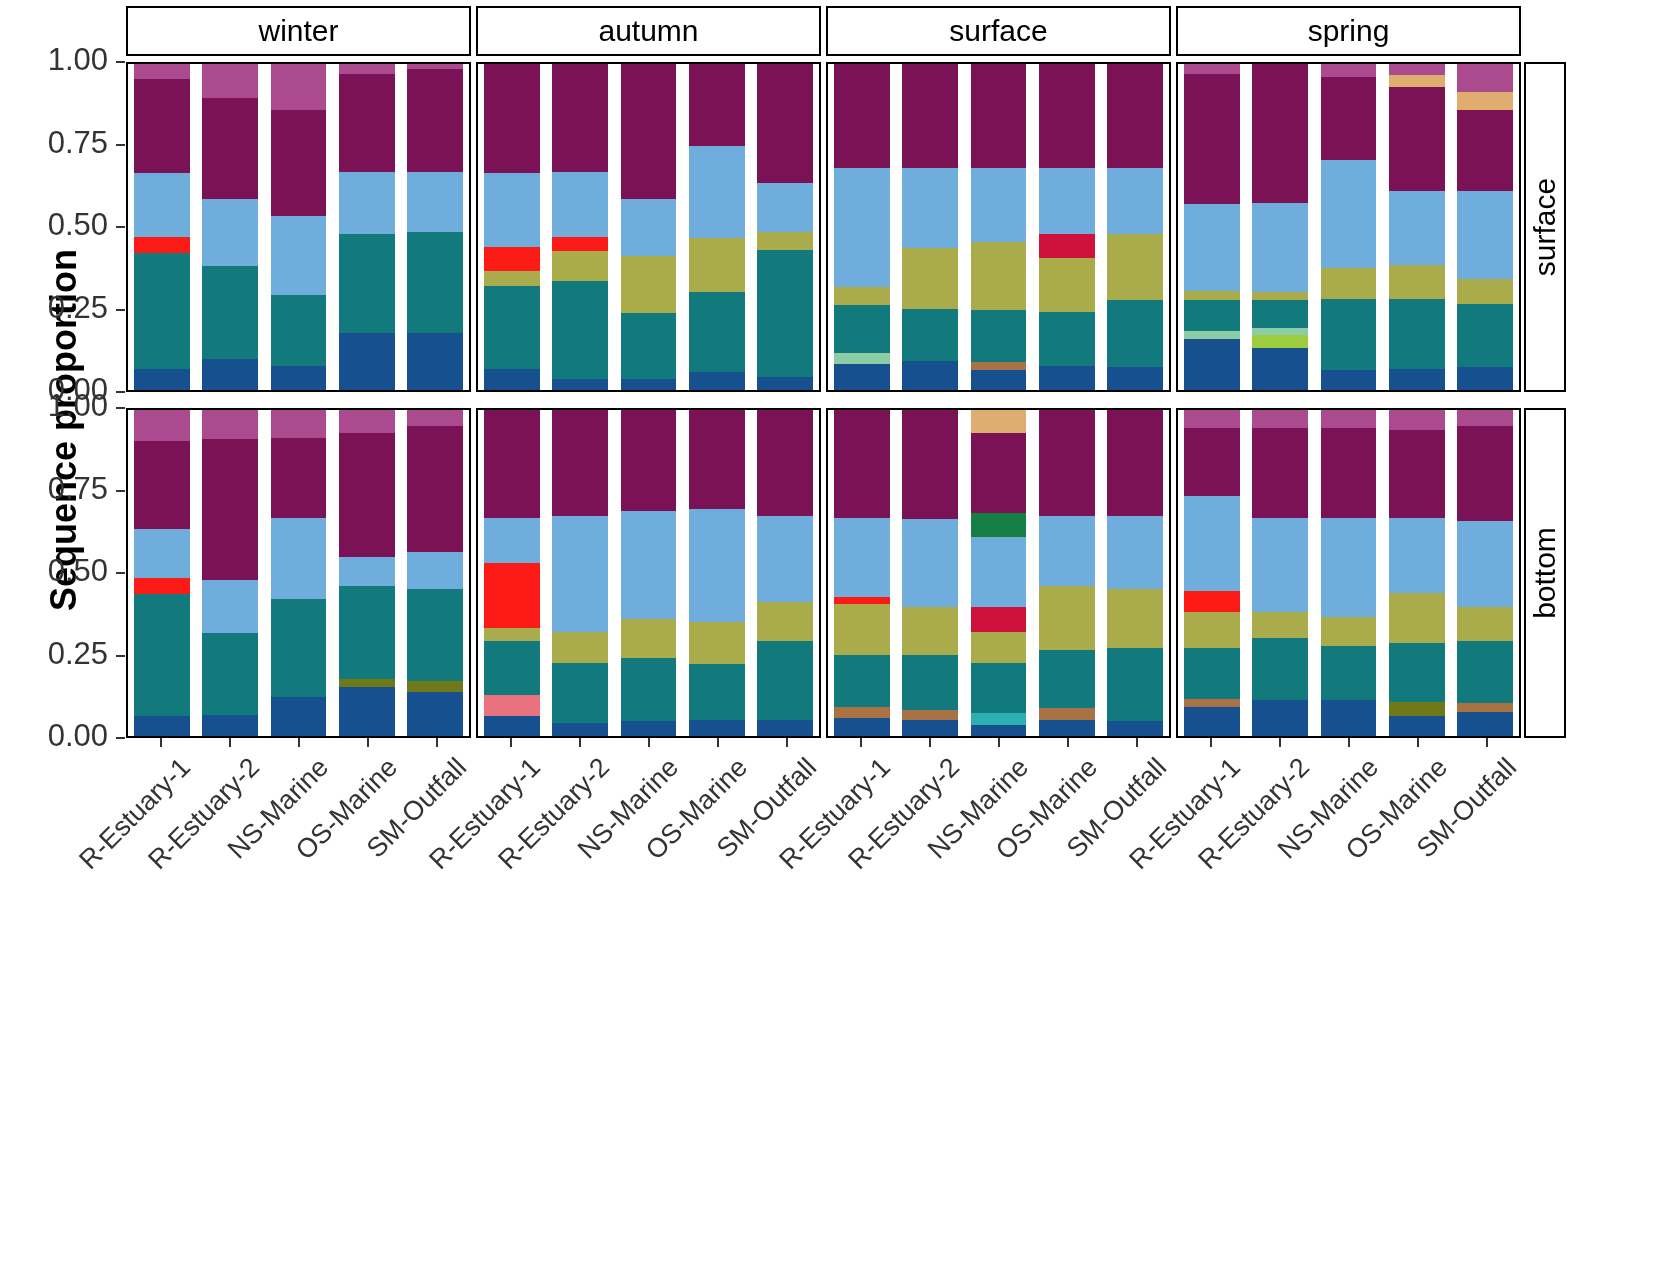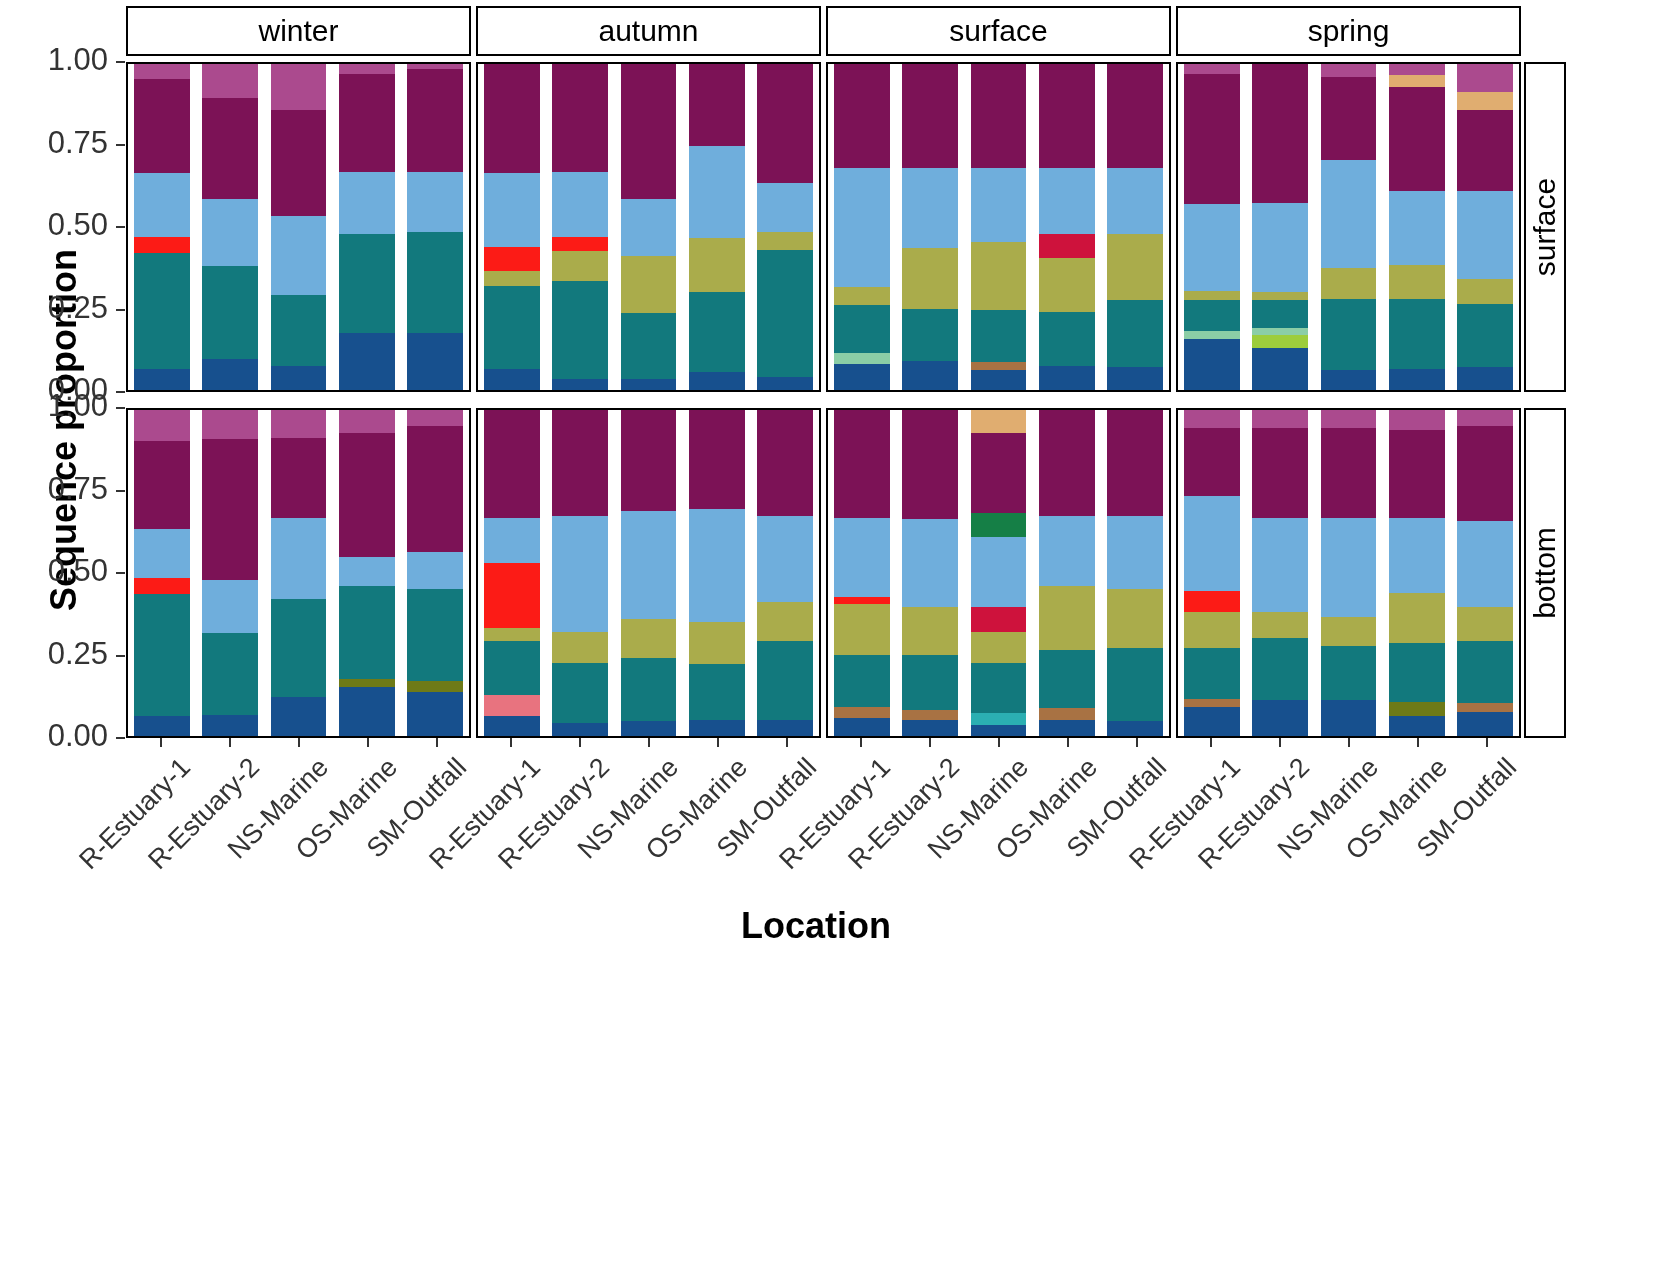--- a/index.html
+++ b/index.html
@@ -48,21 +48,20 @@
 
   
   .legend{position:absolute;left:0;top:1005px;width:1655px;height:260px;}
 </style>
 </head>
 <body>
 
 <div class="fig">
 
   <div class="ylab">Sequence proportion</div>
-  <div class="xlab">Location</div>
 
   <div id="plot-area">
       <div class="strip" style="left: 126px; top: 6px; width: 345px; height: 50px;">
         <span>winter</span>
       </div>
       <div class="strip" style="left: 476px; top: 6px; width: 345px; height: 50px;">
         <span>autumn</span>
       </div>
       <div class="strip" style="left: 826px; top: 6px; width: 345px; height: 50px;">
         <span>surface</span>

